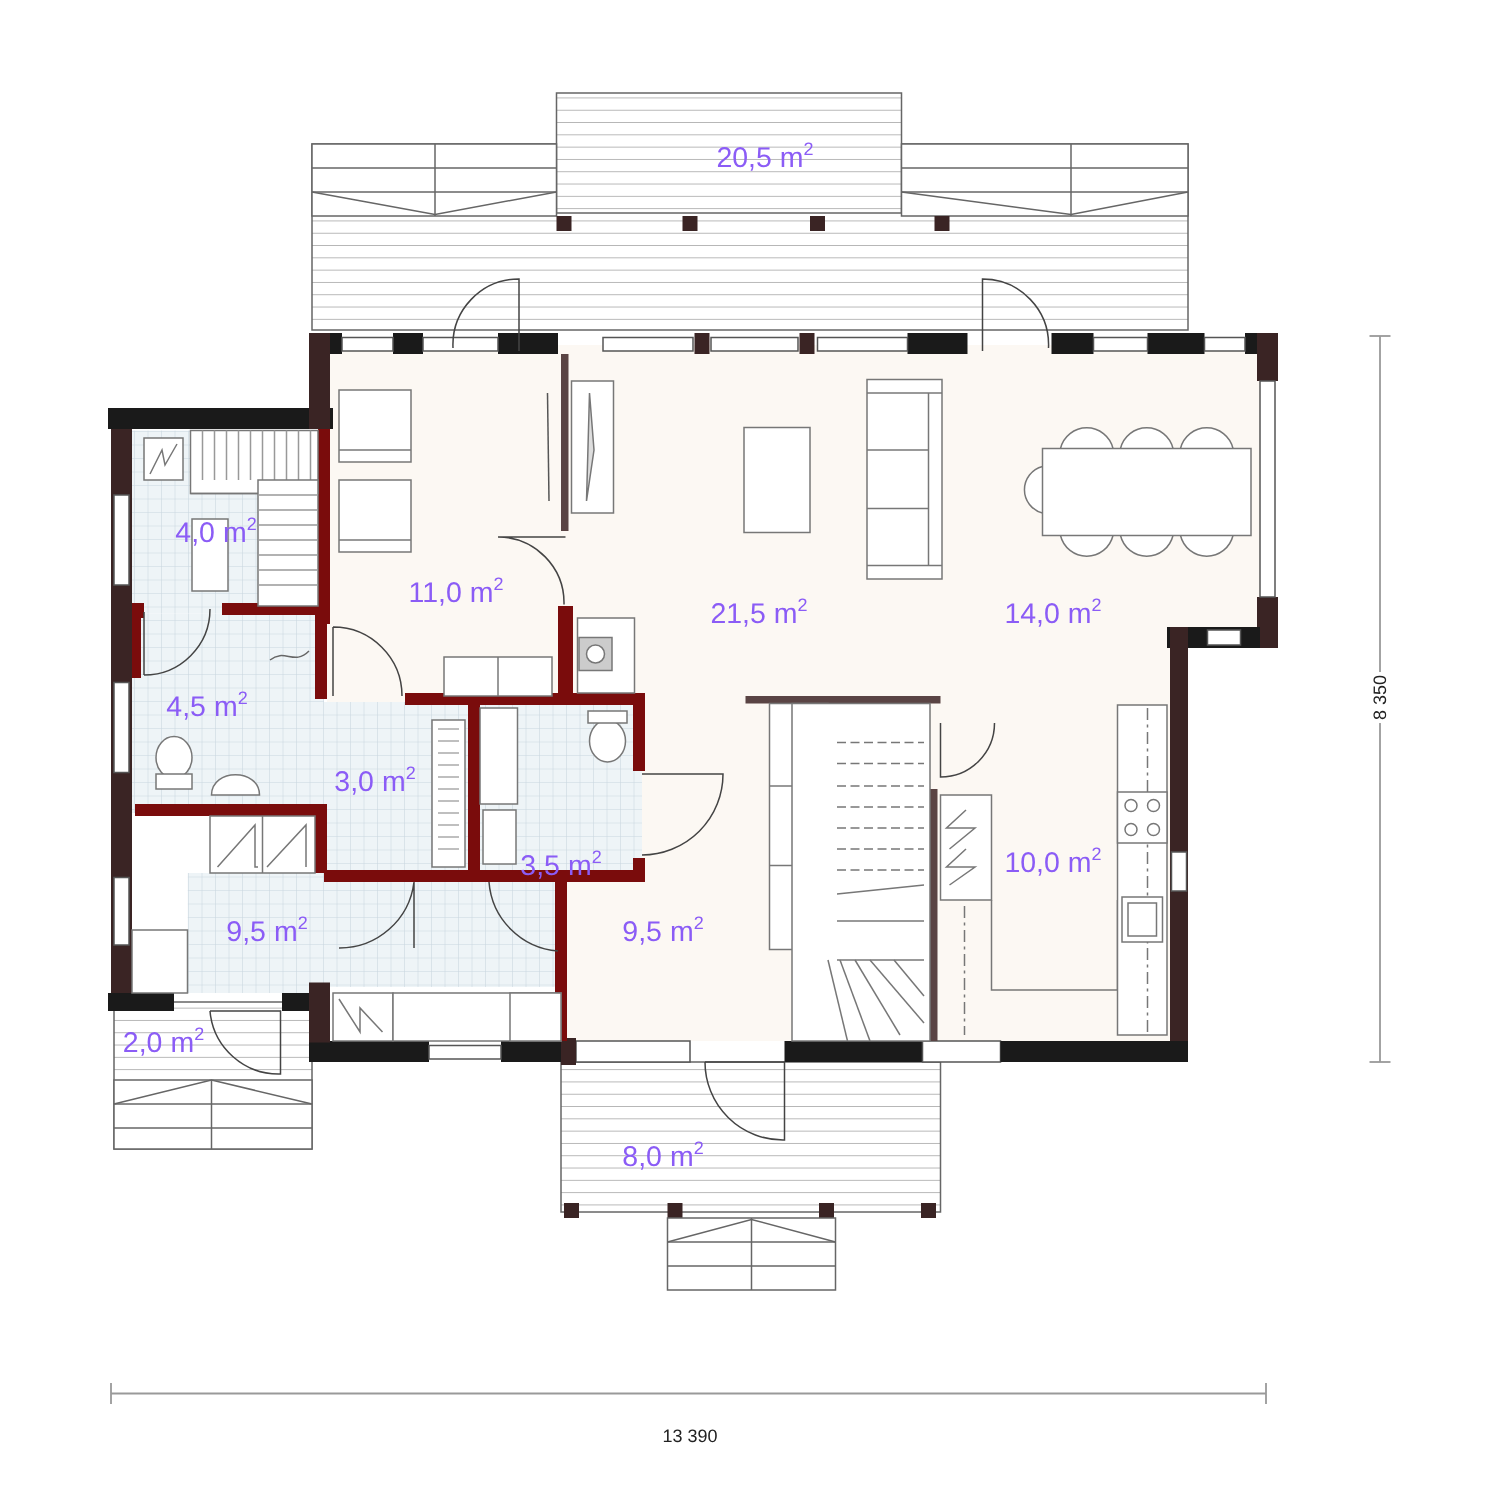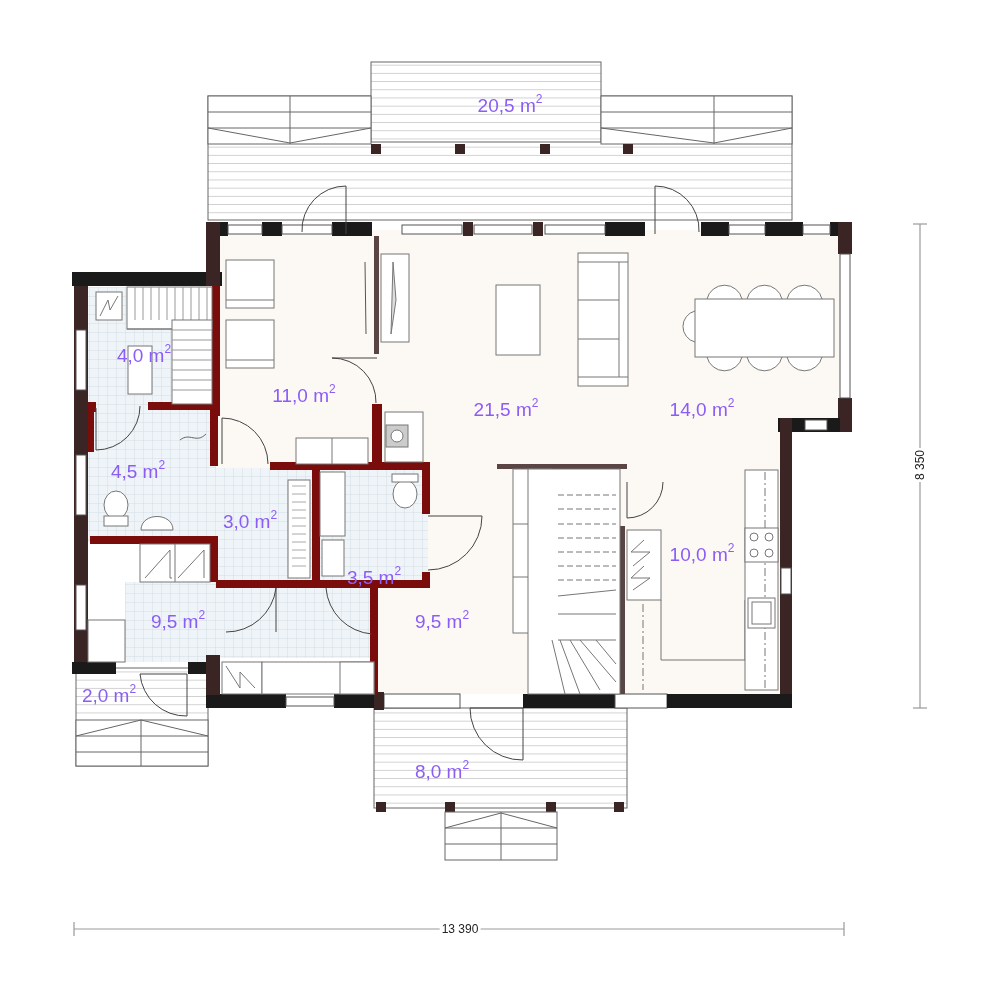--- a/index.html
+++ b/index.html
@@ -2,21 +2,21 @@
 <html><head>
 <meta charset="utf-8">
 <style>
   html, body { margin: 0; padding: 0; background: #ffffff; }
   body { width: 1000px; height: 1002px; position: relative; overflow: hidden; font-family: "Liberation Sans", sans-serif; }
   #plan { position: absolute; left: 0; top: 0; width: 1000px; height: 1002px; }
   .label { position: absolute; font-family: "Liberation Sans", sans-serif; font-size: 19px; color: #8b5cf6; white-space: nowrap; transform: translate(-50%, -50%); }
   .label sup { font-size: 12px; vertical-align: top; position: relative; top: -3px; }
   .dim { position: absolute; font-family: "Liberation Sans", sans-serif; font-size: 12px; color: #222; background: #fff; padding: 0 2px; white-space: nowrap; }
   .dim-v { transform: translate(-50%, -50%) rotate(-90deg); }
-  .dim-h { transform: translate(-50%, -50%); }
+  .dim-h { transform: translate(-50%, -50%); margin-top: 28px; }
 </style>
 </head>
 <body>
 
 <svg id="plan" viewBox="0 0 1000 1002" xmlns="http://www.w3.org/2000/svg">
   <defs>
     <pattern id="tiles" width="9" height="9" patternUnits="userSpaceOnUse">
       <rect width="9" height="9" fill="#eef4f7"></rect>
       <path d="M9 0 V9 M0 9 H9" stroke="#c9d6df" stroke-width="0.7"></path>
     </pattern>
@@ -309,21 +309,21 @@
 
 <div>
   <div class="label" style="left:510px;top:106px;"><span>20,5</span> <span>m</span><sup>2</sup></div>
   <div class="label" style="left:144px;top:356px;"><span>4,0</span> <span>m</span><sup>2</sup></div>
   <div class="label" style="left:272px;top:396px;margin-left:32px;"><span>11,0</span> <span>m</span><sup>2</sup></div>
   <div class="label" style="left:506px;top:410px;"><span>21,5</span> <span>m</span><sup>2</sup></div>
   <div class="label" style="left:702px;top:410px;"><span>14,0</span> <span>m</span><sup>2</sup></div>
   <div class="label" style="left:138px;top:472px;"><span>4,5</span> <span>m</span><sup>2</sup></div>
   <div class="label" style="left:250px;top:522px;"><span>3,0</span> <span>m</span><sup>2</sup></div>
   <div class="label" style="left:374px;top:550px;margin-top:28px;"><span>3,5</span> <span>m</span><sup>2</sup></div>
-  <div class="label" style="left:702px;top:555px;"><span>10,0</span> <span>m</span><sup>2</sup></div>
+  <div class="label" style="left:702px;top:576px;"><span>10,0</span> <span>m</span><sup>2</sup></div>
   <div class="label" style="left:178px;top:622px;"><span>9,5</span> <span>m</span><sup>2</sup></div>
   <div class="label" style="left:442px;top:622px;"><span>9,5</span> <span>m</span><sup>2</sup></div>
   <div class="label" style="left:109px;top:696px;"><span>2,0</span> <span>m</span><sup>2</sup></div>
   <div class="label" style="left:442px;top:772px;text-align:center;"><span>8,0</span> <span>m</span><sup>2</sup></div>
 </div>
 
 <div class="dim dim-h" style="left:460px;top:929px;">13 390</div>
 <div class="dim dim-v" style="left:920px;top:465px;">8 350</div>
 
 </body></html>

